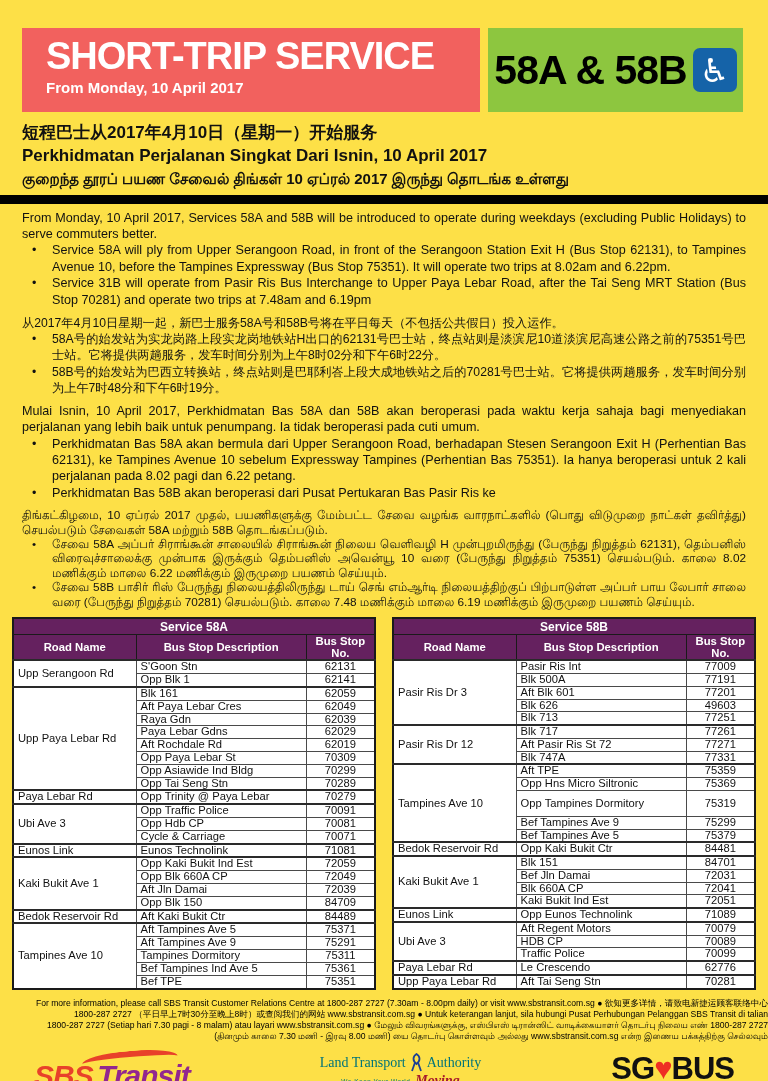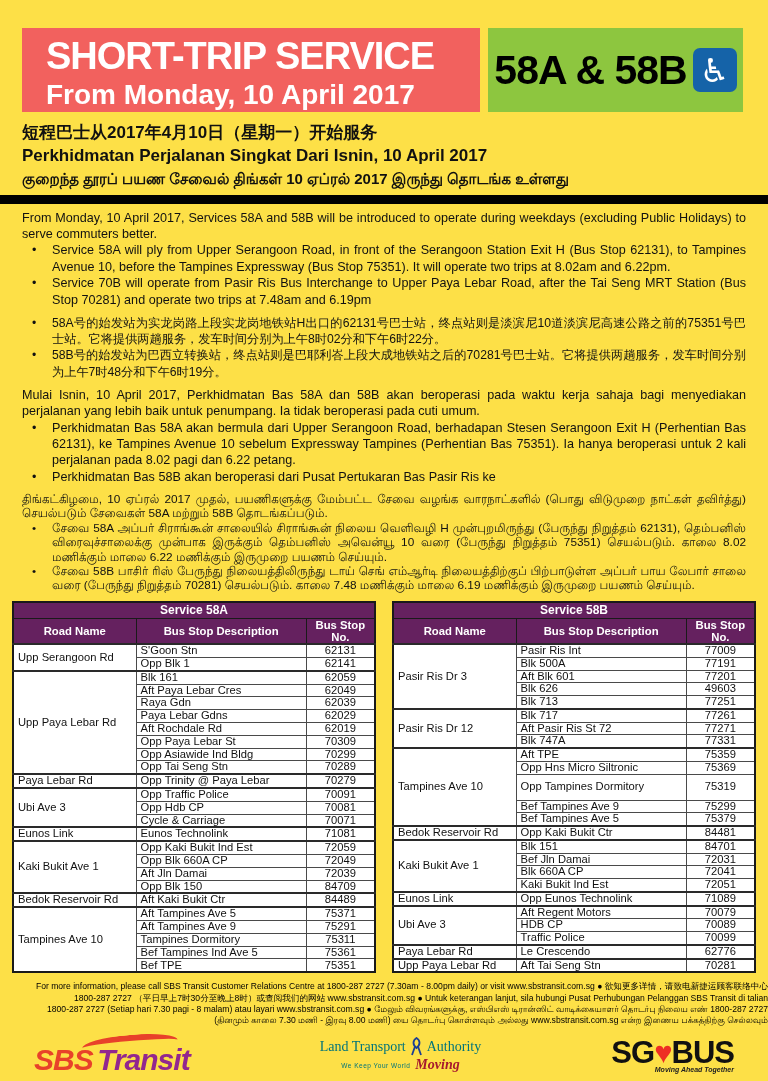--- a/index.html
+++ b/index.html
@@ -4,21 +4,21 @@
 <style>
   * { margin:0; padding:0; box-sizing:border-box; }
   html,body { background:#e9e9e9; }
   body { font-family:"Liberation Sans","DejaVu Sans",sans-serif; color:#111; }
   .page { width:768px; height:1081px; background:#fde047; margin:0 auto; overflow:hidden; position:relative; }
 
   
   .banner-row { display:flex; margin:28px 25px 0 22px; gap:8px; height:84px; }
   .banner-pink { width:458px; background:#F2615E; color:#fff; padding:8px 0 0 24px; }
   .banner-pink .t1 { font-size:38px; font-weight:bold; letter-spacing:-1px; line-height:1.1; }
-  .banner-pink .t2 { font-size:28px; font-weight:bold; margin-top:1px; }
+  .banner-pink .t2 { font-size:15px; font-weight:bold; margin-top:1px; }
   .banner-green { flex:1; background:#8DC63F; display:flex; align-items:center; justify-content:center; gap:6px; }
   .banner-green .svc { font-size:41px; font-weight:bold; color:#000; letter-spacing:-1px; }
   .wheel-box { width:44px; height:44px; background:#1563A8; border-radius:7px; display:flex; align-items:center; justify-content:center; color:#fff; font-size:33px; line-height:1; }
 
   
   .headings { margin:10px 22px 0 22px; }
   .headings .h-zh { font-size:17px; font-weight:bold; line-height:1.25; }
   .headings .h-ms { font-size:17px; font-weight:bold; line-height:1.25; margin-top:2px; }
   .headings .h-ta { font-size:15px; font-weight:bold; line-height:1.35; margin-top:2px; }
 
@@ -92,24 +92,25 @@
     <div class="h-zh">短程巴士从2017年4月10日（星期一）开始服务</div>
     <div class="h-ms">Perkhidmatan Perjalanan Singkat Dari Isnin, 10 April 2017</div>
     <div class="h-ta">குறைந்த தூரப் பயண சேவைல் திங்கள் 10 ஏப்ரல் 2017 இருந்து தொடங்க உள்ளது</div>
   </div>
 
   <div class="black-bar"></div>
 
   <div class="section sec-en">
     <div class="intro">From Monday, 10 April 2017, Services 58A and 58B will be introduced to operate during weekdays (excluding Public Holidays) to serve commuters better.</div>
     <div class="bullet">Service 58A will ply from Upper Serangoon Road, in front of the Serangoon Station Exit H (Bus Stop 62131), to Tampines Avenue 10, before the Tampines Expressway (Bus Stop 75351). It will operate two trips at 8.02am and 6.22pm.</div>
-    <div class="bullet">Service 70B will operate from Pasir Ris Bus Interchange to Upper Paya Lebar Road, after the Tai Seng MRT Station (Bus Stop 70281) and operate two trips at 7.48am and 6.19pm</div>
+    <div class="bullet">Service 31B will operate from Pasir Ris Bus Interchange to Upper Paya Lebar Road, after the Tai Seng MRT Station (Bus Stop 70281) and operate two trips at 7.48am and 6.19pm</div>
   </div>
 
   <div class="section sec-zh">
+    <div class="intro">从2017年4月10日星期一起，新巴士服务58A号和58B号将在平日每天（不包括公共假日）投入运作。</div>
     <div class="bullet">58A号的始发站为实龙岗路上段实龙岗地铁站H出口的62131号巴士站，终点站则是淡滨尼10道淡滨尼高速公路之前的75351号巴士站。它将提供两趟服务，发车时间分别为上午8时02分和下午6时22分。</div>
     <div class="bullet">58B号的始发站为巴西立转换站，终点站则是巴耶利峇上段大成地铁站之后的70281号巴士站。它将提供两趟服务，发车时间分别为上午7时48分和下午6时19分。</div>
   </div>
 
   <div class="section sec-ms">
     <div class="intro">Mulai Isnin, 10 April 2017, Perkhidmatan Bas 58A dan 58B akan beroperasi pada waktu kerja sahaja bagi menyediakan perjalanan yang lebih baik untuk penumpang.  Ia tidak beroperasi pada cuti umum.</div>
     <div class="bullet">Perkhidmatan Bas 58A akan bermula dari Upper Serangoon Road, berhadapan Stesen Serangoon Exit H (Perhentian Bas 62131), ke Tampines Avenue 10 sebelum Expressway Tampines (Perhentian Bas 75351). Ia hanya beroperasi untuk 2 kali perjalanan pada 8.02 pagi dan 6.22 petang.</div>
     <div class="bullet">Perkhidmatan Bas 58B akan beroperasi dari Pusat Pertukaran Bas Pasir Ris ke</div>
   </div>
 

